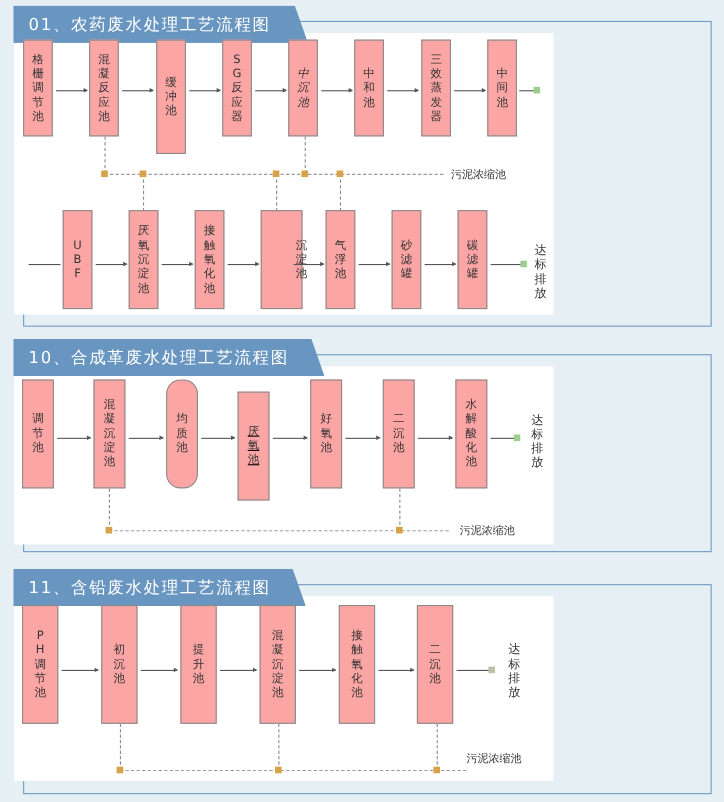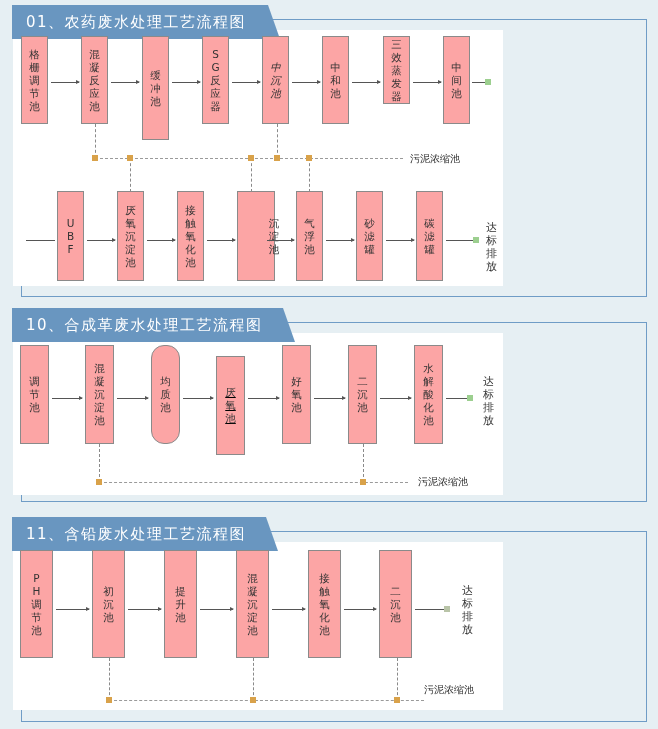--- a/index.html
+++ b/index.html
@@ -59,21 +59,21 @@
     </div>
   <div class="box" style="left:202px;top:36px;width:27px;height:88px;">
       <span class="vtext">SG反应器</span>
     </div>
   <div class="box" style="left:262px;top:36px;width:27px;height:88px;font-style:italic;">
       <span class="vtext">中沉池</span>
     </div>
   <div class="box" style="left:322px;top:36px;width:27px;height:88px;">
       <span class="vtext">中和池</span>
     </div>
-  <div class="box" style="left:383px;top:36px;width:27px;height:68px;">
+  <div class="box" style="left:383px;top:36px;width:27px;height:88px;">
       <span class="vtext">三效蒸发器</span>
     </div>
   <div class="box" style="left:443px;top:36px;width:27px;height:88px;">
       <span class="vtext">中间池</span>
     </div>
 
   <div class="arrow" style="left:51px;top:82px;width:28px;"></div>
   <div class="arrow" style="left:111px;top:82px;width:28px;"></div>
   <div class="arrow" style="left:172px;top:82px;width:28px;"></div>
   <div class="arrow" style="left:232px;top:82px;width:28px;"></div>

